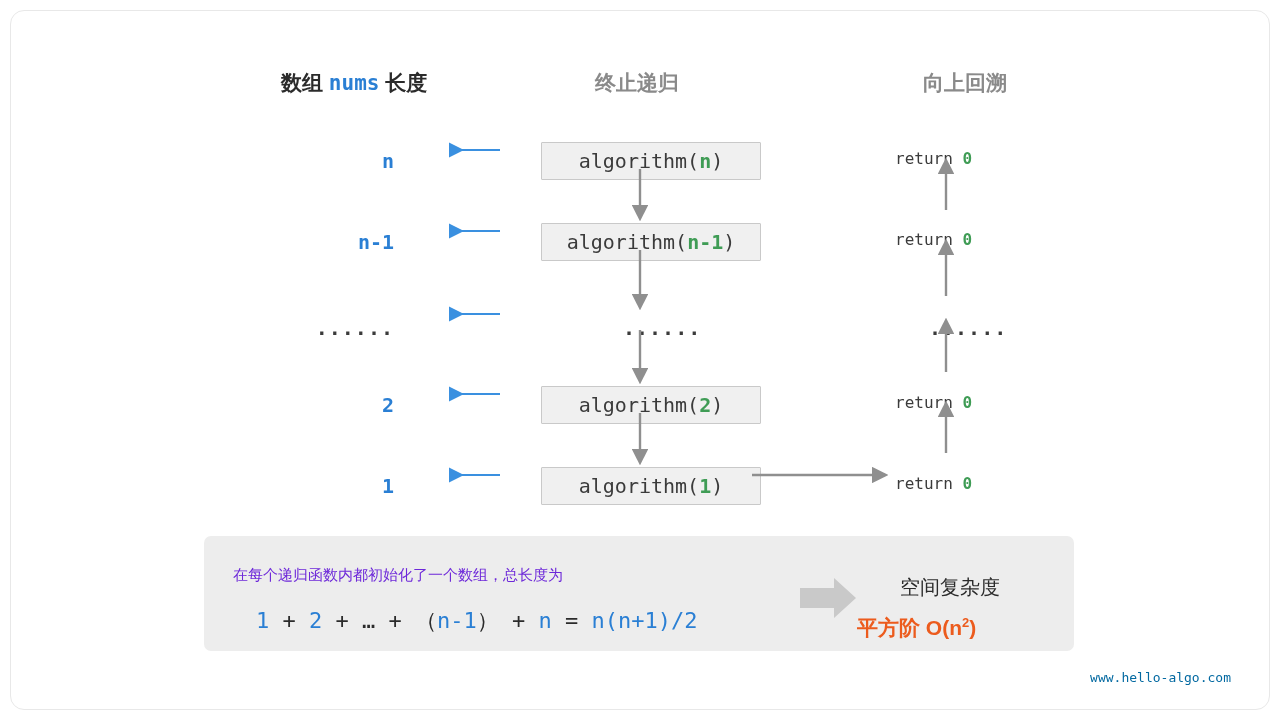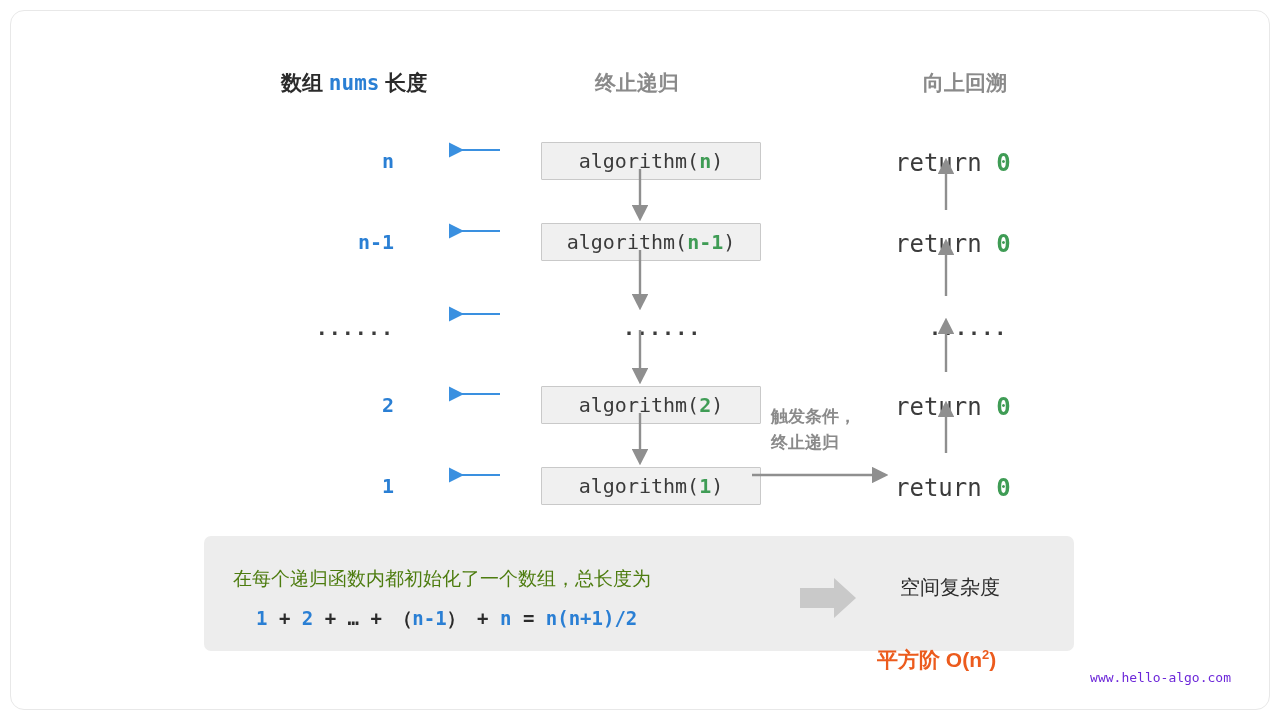--- a/index.html
+++ b/index.html
@@ -78,21 +78,21 @@
     font-size: 20px;
     color: #3b3b3b;
     white-space: nowrap;
   }
   .box .arg { color: #3f9c55; font-weight: bold; }
 
   
   .ret {
     position: absolute;
     font-family: "DejaVu Sans Mono", "Liberation Mono", monospace;
-    font-size: 24px;
+    font-size: 16px;
     color: #3b3b3b;
     white-space: nowrap;
   }
   .ret .zero { color: #3f9c55; font-weight: bold; }
 
   
   .note {
     position: absolute;
     color: #8a8a8a;
     font-weight: bold;
@@ -103,29 +103,29 @@
 
   
   .panel {
     position: absolute;
     background: #ededed;
     border-radius: 7px;
     box-sizing: border-box;
   }
   .panel-text {
     position: absolute;
-    font-size: 19px;
-    color: #4d7c0f;
+    font-size: 15px;
+    color: #6d28d9;
     white-space: nowrap;
   }
   .formula {
     position: absolute;
     font-family: "DejaVu Sans Mono", "Liberation Mono", monospace;
-    font-weight: bold;
-    font-size: 19px;
+    font-weight: normal;
+    font-size: 22px;
     color: #2b2b2b;
     white-space: nowrap;
   }
   .formula .b { color: #2a7fd4; }
 
   .res-title {
     position: absolute;
     font-weight: normal;
     font-size: 20px;
     color: #2b2b2b;
@@ -139,21 +139,21 @@
     white-space: nowrap;
   }
   .res-value sup { font-size: 13px; }
 
   .watermark {
     position: absolute;
     right: 38px;
     bottom: 24px;
     font-family: "DejaVu Sans Mono", "Liberation Mono", monospace;
     font-size: 13px;
-    color: #6d28d9;
+    color: #0369a1;
     white-space: nowrap;
   }
 
   svg.layer {
     position: absolute;
     left: 0; top: 0;
     width: 1280px; height: 720px;
     pointer-events: none;
   }
 </style>
@@ -211,35 +211,31 @@
     <span>return </span><span class="zero">0</span>
   </div>
   <div class="dots" style="left:918px; top:310px;">······</div>
   <div class="ret" style="left:884px; top:382px;">
     <span>return </span><span class="zero">0</span>
   </div>
   <div class="ret" style="left:884px; top:463px;">
     <span>return </span><span class="zero">0</span>
   </div>
 
-  <div class="note" style="left:760px; top:393px;">
-    <div>触发条件，</div>
-    <div>终止递归</div>
-  </div>
 
   <div class="panel" style="left:193px; top:525px; width:870px; height:115px;"></div>
 
   <div class="panel-text" style="left:222px; top:555px;">在每个递归函数内都初始化了一个数组，总长度为</div>
 
   <div class="formula" style="left:245px; top:595px;">
     <span class="b">1</span><span> + </span><span class="b">2</span><span> + </span><span>…</span><span> + （</span><span class="b">n-1</span><span>） + </span><span class="b">n</span><span> = </span><span class="b">n(n+1)/2</span>
   </div>
 
   <div class="res-title" style="left:889px; top:563px;">空间复杂度</div>
-  <div class="res-value" style="left:866px; top:603px;margin-top:32px;">
+  <div class="res-value" style="left:846px; top:603px;">
     <span>平方阶  O(n</span><sup>2</sup><span>)</span>
   </div>
 
   <div class="watermark">www.hello-algo.com</div>
 </div>
 
 <svg class="layer" viewBox="0 0 1280 720">
   <defs>
     <marker id="blueArrow" markerWidth="7" markerHeight="7" refX="6" refY="3.5" orient="auto">
       <polygon points="7,0 7,7 0,3.5" fill="#3a90e0"></polygon>

